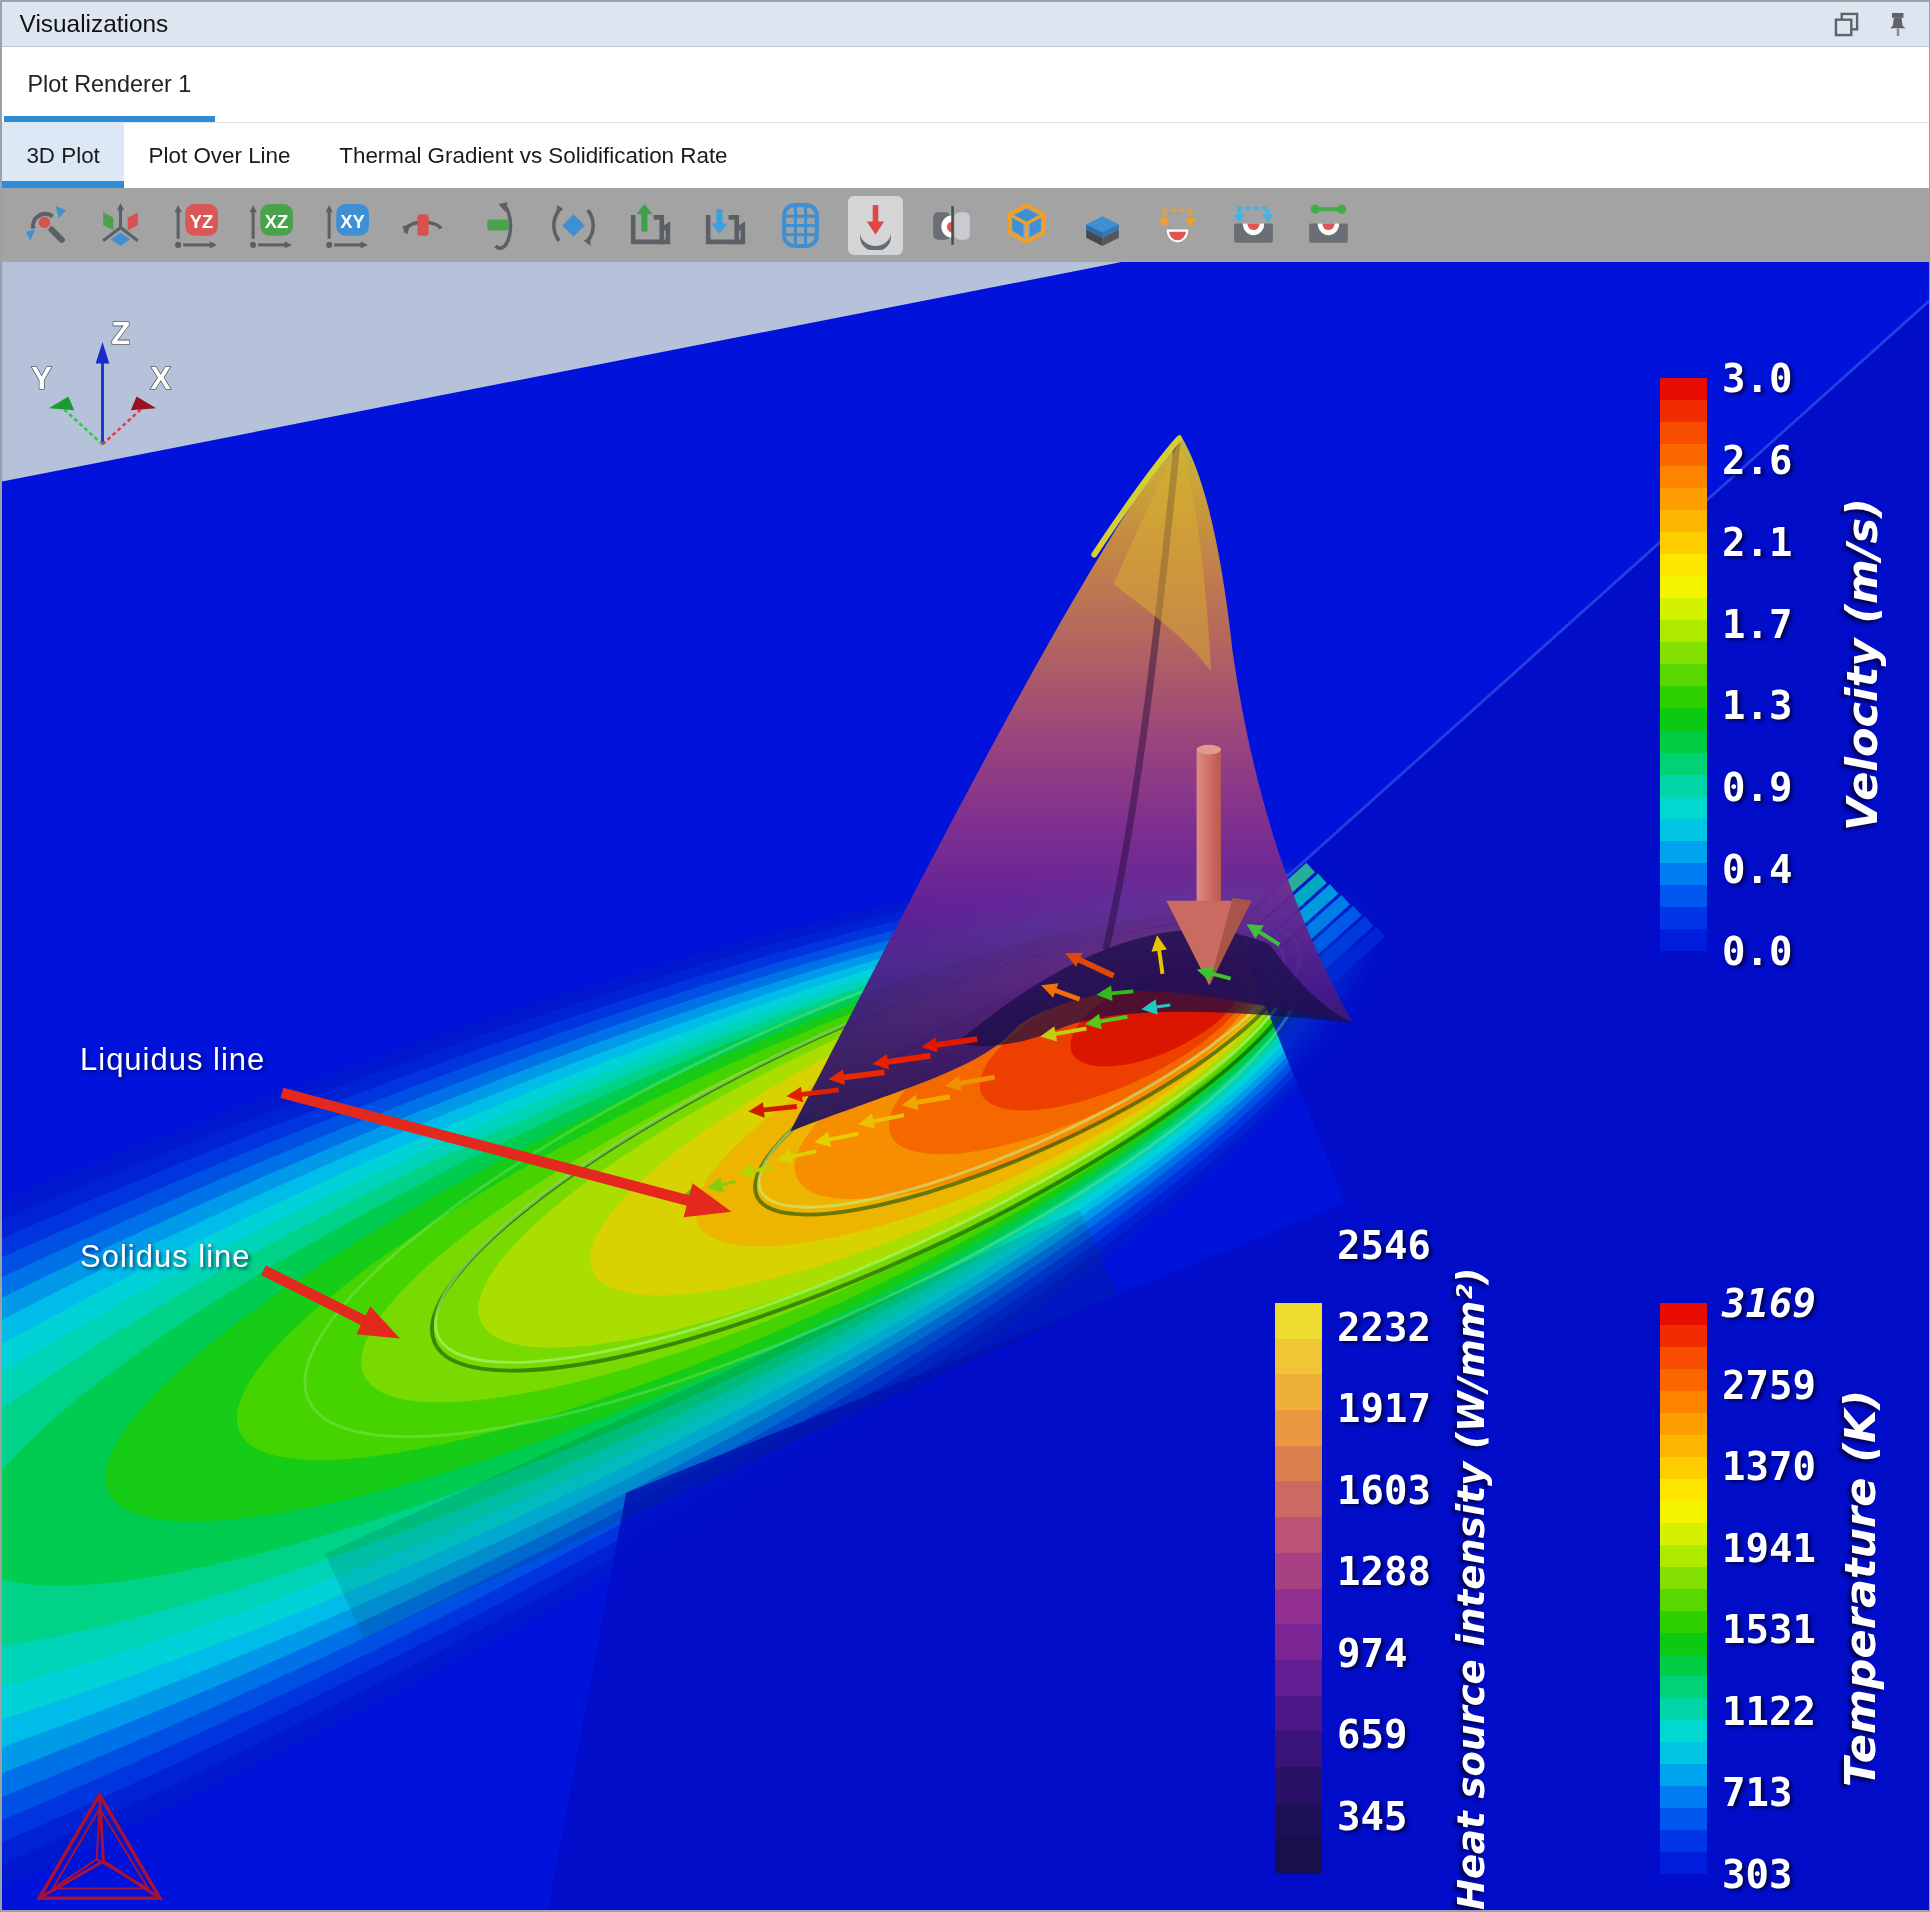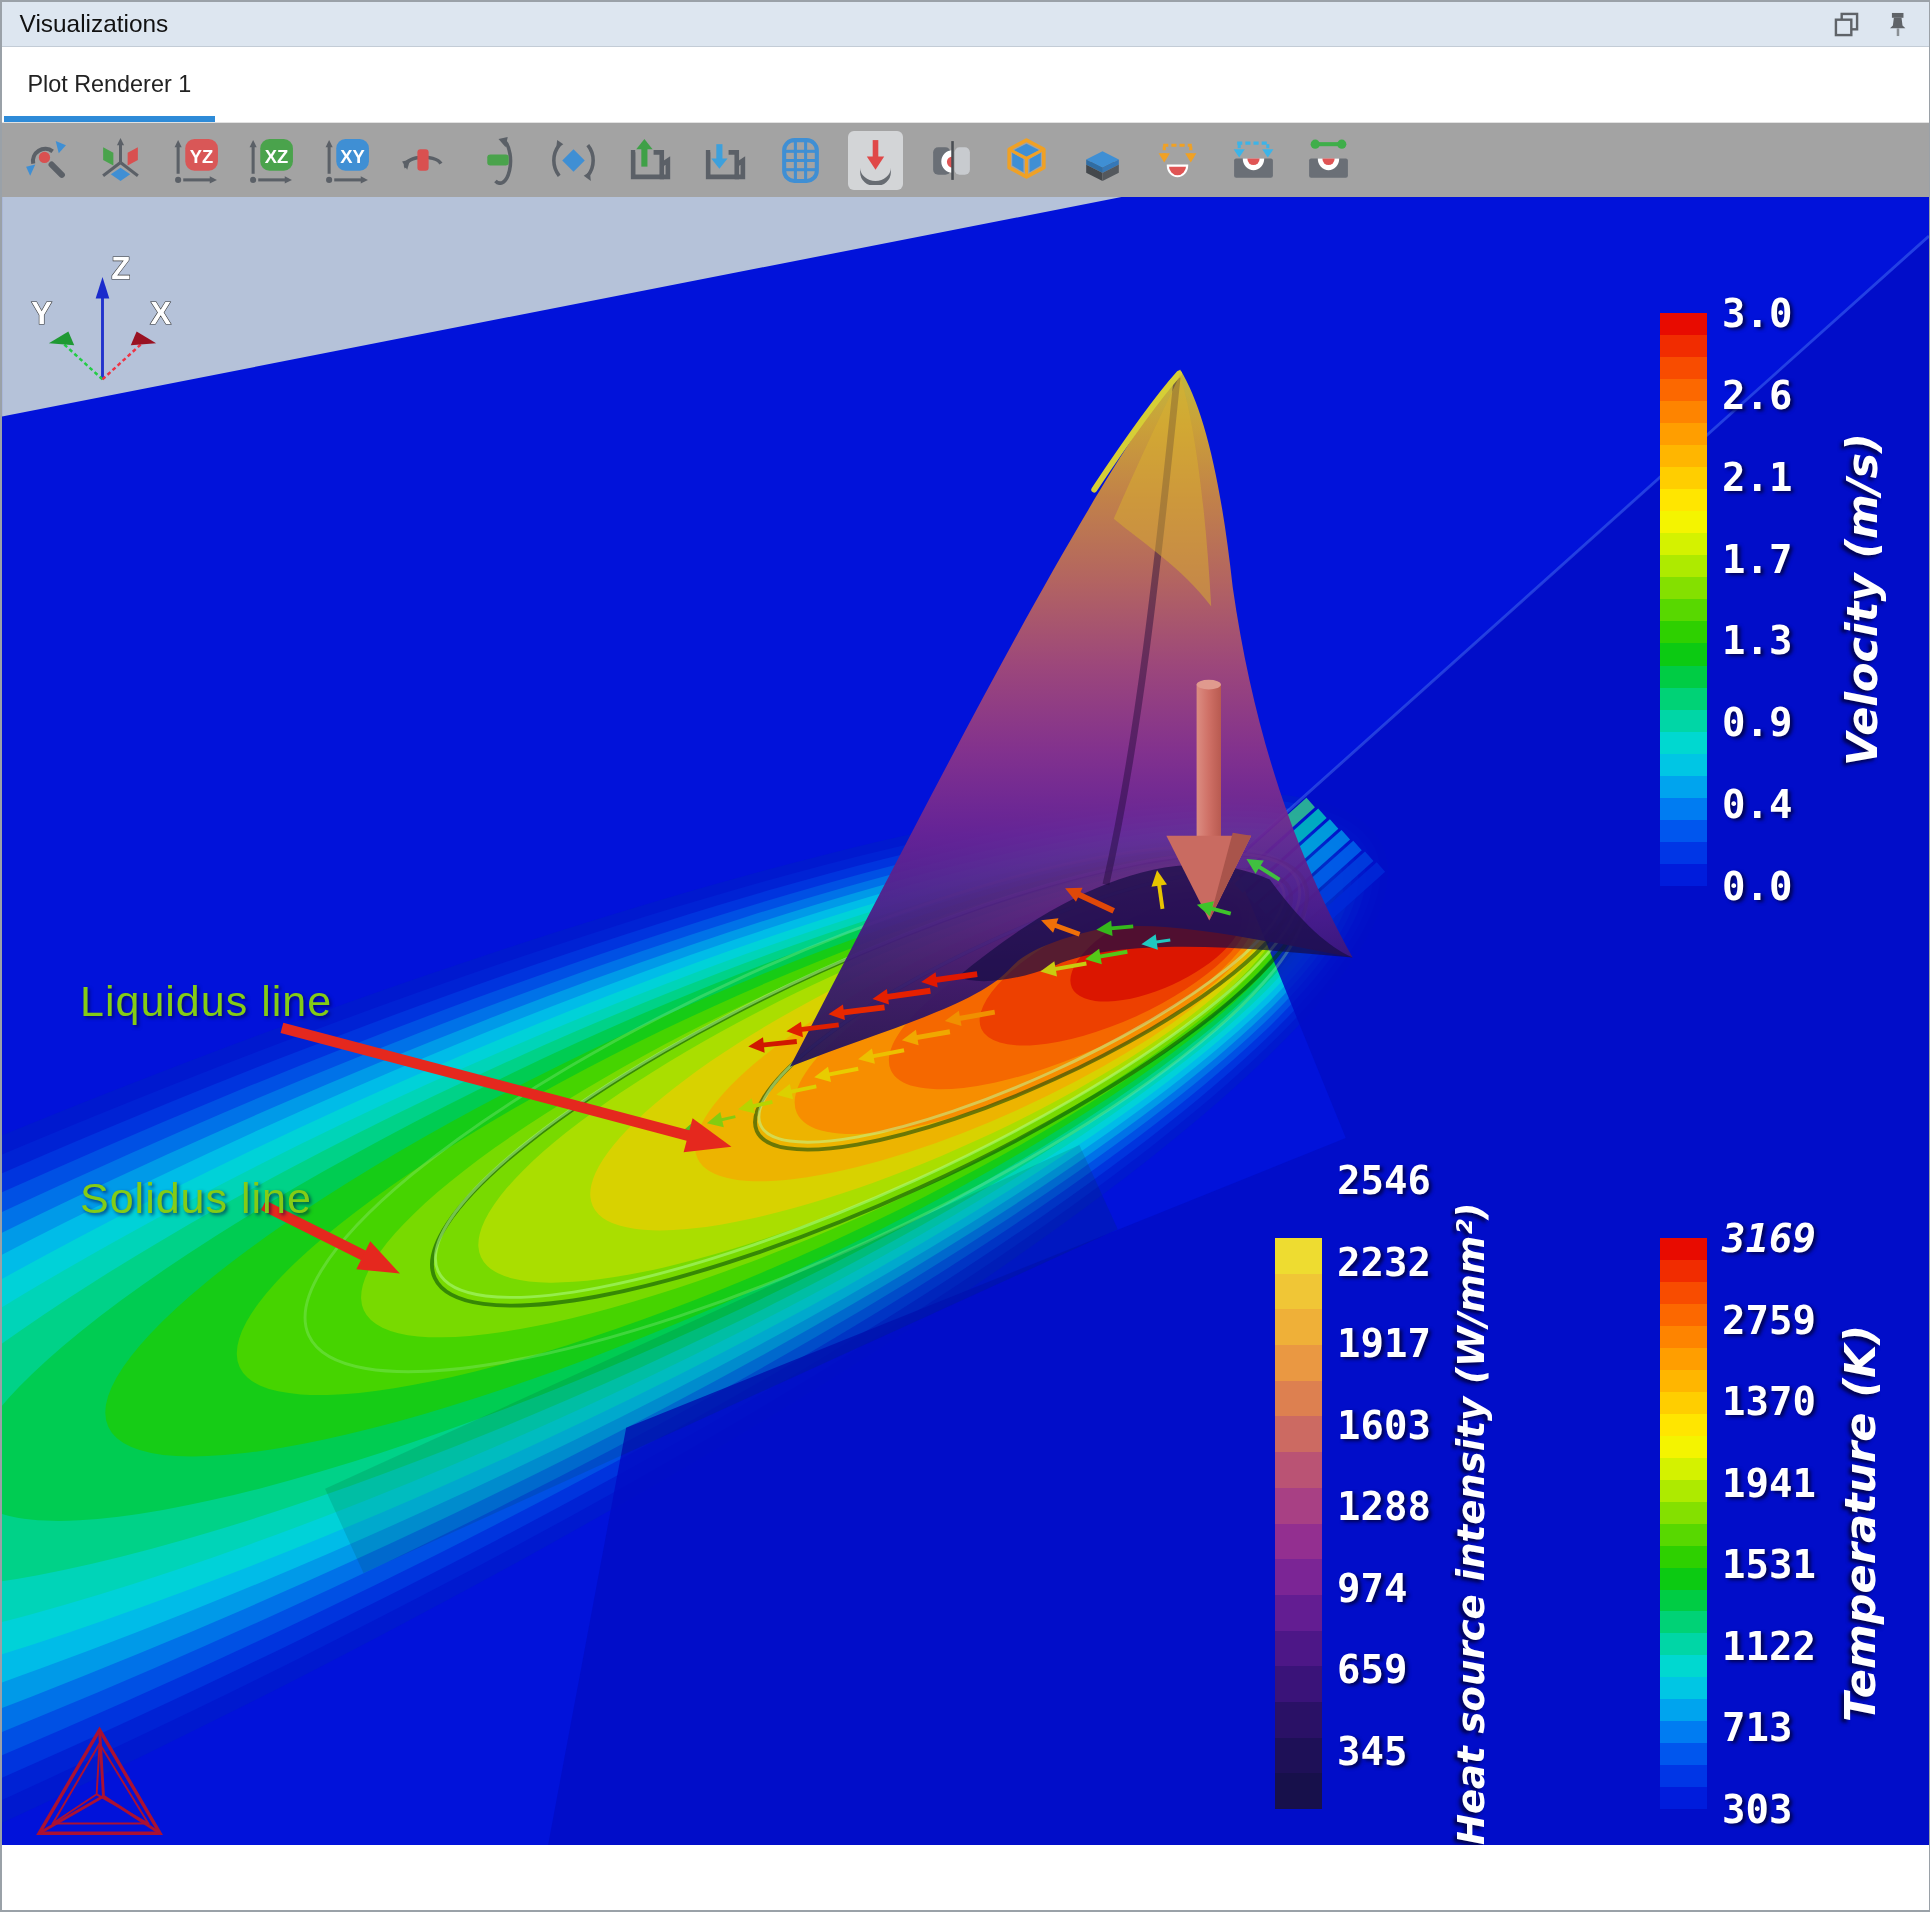--- a/index.html
+++ b/index.html
@@ -27,21 +27,21 @@
   
   .toolbar { height:74px; background:#a3a3a3; display:flex; align-items:center; padding-left:15.6px; gap:20.5px; flex:none; }
   .ticon { width:55px; height:59px; display:flex; align-items:center; justify-content:center; border-radius:5.9px; cursor:pointer; flex:none; }
   .ticon.active { background:#d3d5d7; }
   .ticon svg { width:49px; height:49px; display:block; }
 
   
   #viewport { position:relative; width:1927px; height:1648px; flex:none; background:#0112da; overflow:hidden; }
   #scene { position:absolute; left:0; top:0; }
 
-  .annot { position:absolute; color:#84cc16; font-size:43px; letter-spacing:1px; text-shadow:2px 2px 3.9px rgba(0,0,70,.65); white-space:nowrap; }
+  .annot { position:absolute; color:#ffffff; font-size:31px; letter-spacing:1px; text-shadow:2px 2px 3.9px rgba(0,0,70,.65); white-space:nowrap; }
 
   
   .cbar { position:absolute; }
   .cb-colors { position:absolute; display:flex; flex-direction:column; width:47px; }
   .cb-colors div { flex:1; }
   .cb-ticks { position:absolute; width:127px; }
   .cb-tick { position:absolute; transform:translateY(-50%); font-family:"DejaVu Sans Mono", monospace; font-weight:bold; font-size:39px; color:#fff; text-shadow:2.9px 2.9px 3.9px rgba(0,0,50,.8); white-space:nowrap; }
   .cb-title { position:absolute; display:flex; align-items:center; justify-content:center; writing-mode:vertical-rl; transform:rotate(180deg); font-family:"DejaVu Sans", sans-serif; font-style:italic; font-weight:bold; color:#fff; text-shadow:-2.9px -2.9px 3.9px rgba(0,0,50,.8); white-space:nowrap; }
 </style>
 </head>
@@ -63,20 +63,31 @@
       </svg>
     </span>
   </div>
 
   <div class="tabbar">
     <div class="tab active">
         <span>Plot Renderer 1</span>
       </div>
   </div>
 
+  <div class="subtabbar">
+    <div class="subtab active">
+        <span>3D Plot</span>
+      </div>
+    <div class="subtab">
+        <span>Plot Over Line</span>
+      </div>
+    <div class="subtab">
+        <span>Thermal Gradient vs Solidification Rate</span>
+      </div>
+  </div>
 
   <div class="toolbar">
     <span class="ticon">
         <svg viewBox="0 0 48 48">
       <path d="M12 27a12 12 0 0 1 19-12" stroke="#5b6067" stroke-width="4" fill="none"></path>
       <circle cx="23" cy="21" r="5.5" fill="#d95050"></circle>
       <path d="M30 28 L40 38" stroke="#5b6067" stroke-width="6" stroke-linecap="round"></path>
       <polygon points="34,5 44,9 37,17" fill="#3f8fd4"></polygon>
       <polygon points="5,30 14,28 9,39" fill="#3f8fd4"></polygon>
     </svg>

